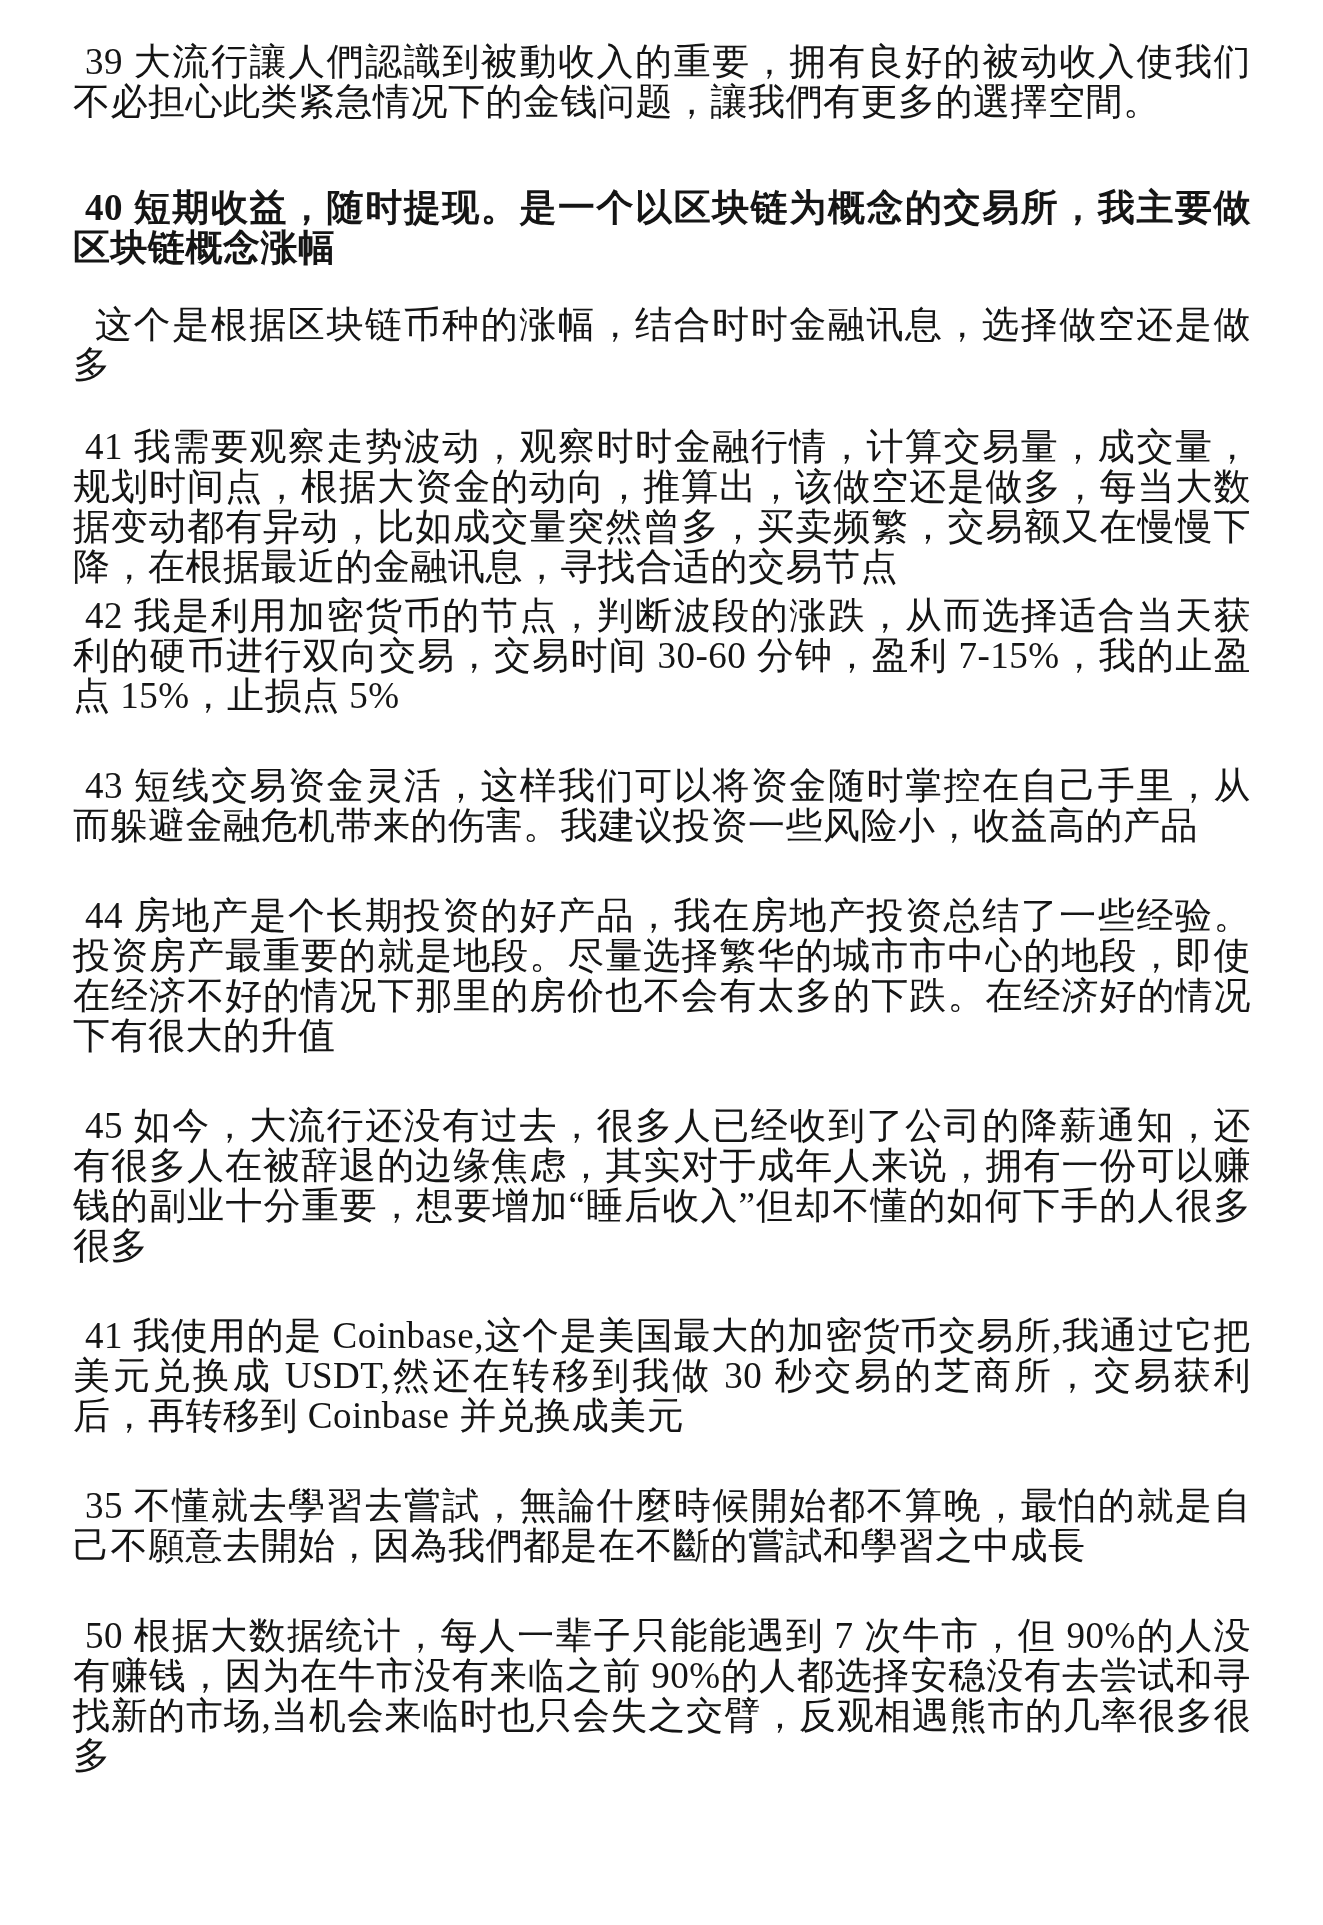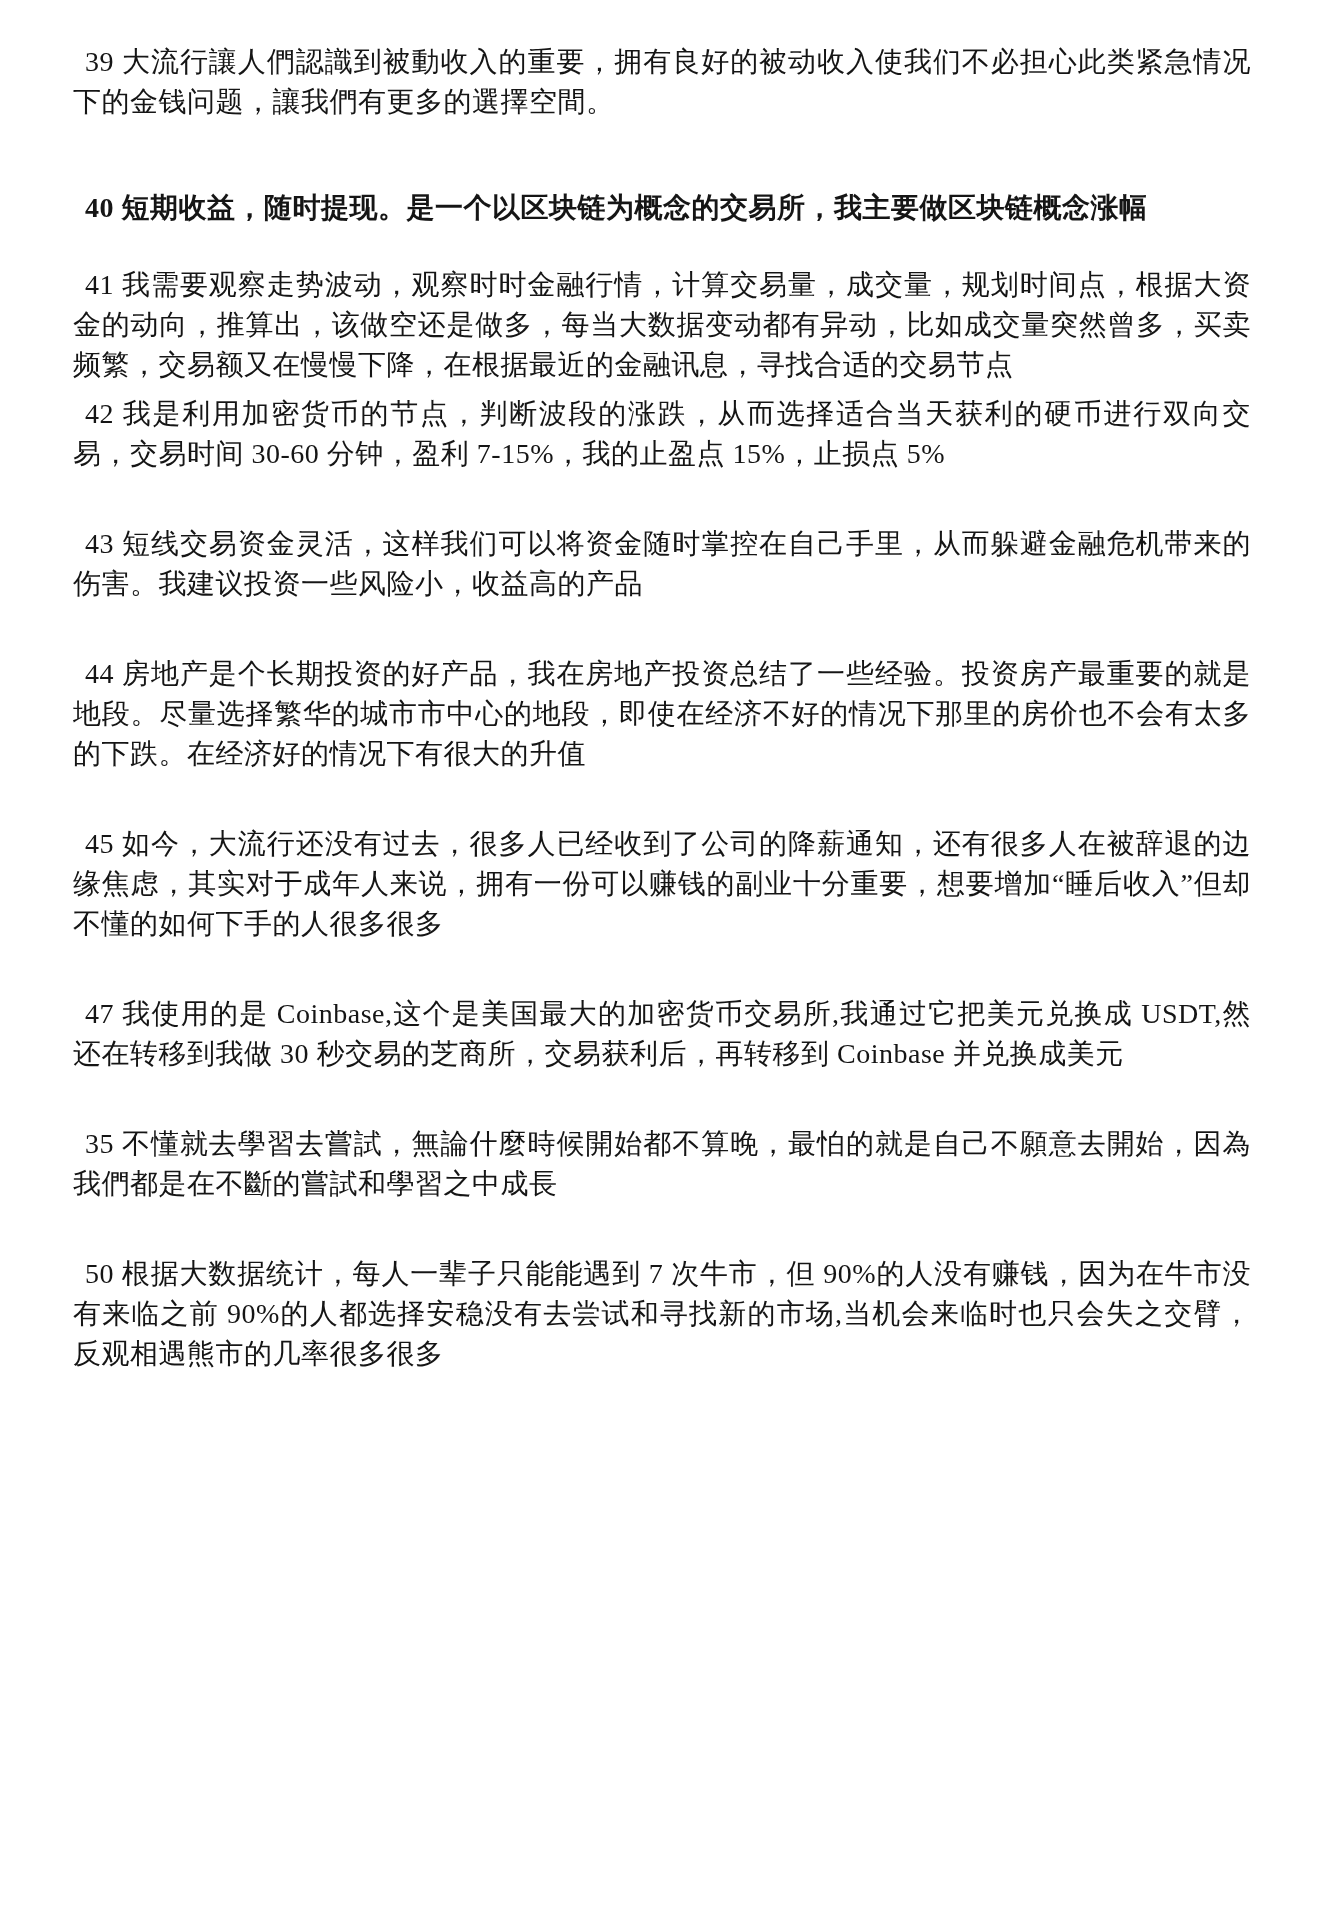--- a/index.html
+++ b/index.html
@@ -12,41 +12,42 @@
     min-height: 1925px;
     margin: 0 auto;
     background: #ffffff;
     box-sizing: border-box;
     padding: 42px 72px 40px 73px;
     font-family: "Liberation Serif", "DejaVu Serif", serif;
     color: #151515;
   }
   p.para {
     margin: 0 0 50px 0;
-    font-size: 28px;
+    font-size: 37px;
     line-height: 40px;
     text-align: justify;
     text-indent: 12px;
     letter-spacing: 0.5px;
     word-break: break-word;
   }
   p.gap-xl { margin-bottom: 66px; }
   p.gap-md { margin-bottom: 42px; }
   p.gap-sm { margin-bottom: 37px; font-weight: bold; }
   p.gap-none { margin-bottom: 9px; }
   p.indent-lg { text-indent: 22px; }
   p.last { margin-bottom: 0; }
 </style>
 </head>
 <body>
 
 <div class="page">
   <p class="para gap-xl">39 大流行讓人們認識到被動收入的重要，拥有良好的被动收入使我们不必担心此类紧急情况下的金钱问题，讓我們有更多的選擇空間。</p>
   <p class="para gap-sm">40 短期收益，随时提现。是一个以区块链为概念的交易所，我主要做区块链概念涨幅</p>
+  <p class="para gap-md indent-lg">这个是根据区块链币种的涨幅，结合时时金融讯息，选择做空还是做多</p>
   <p class="para gap-none">41 我需要观察走势波动，观察时时金融行情，计算交易量，成交量，规划时间点，根据大资金的动向，推算出，该做空还是做多，每当大数据变动都有异动，比如成交量突然曾多，买卖频繁，交易额又在慢慢下降，在根据最近的金融讯息，寻找合适的交易节点</p>
   <p class="para">42 我是利用加密货币的节点，判断波段的涨跌，从而选择适合当天获利的硬币进行双向交易，交易时间 30-60 分钟，盈利 7-15%，我的止盈点 15%，止损点 5%</p>
   <p class="para">43 短线交易资金灵活，这样我们可以将资金随时掌控在自己手里，从而躲避金融危机带来的伤害。我建议投资一些风险小，收益高的产品</p>
   <p class="para">44 房地产是个长期投资的好产品，我在房地产投资总结了一些经验。投资房产最重要的就是地段。尽量选择繁华的城市市中心的地段，即使在经济不好的情况下那里的房价也不会有太多的下跌。在经济好的情况下有很大的升值</p>
   <p class="para">45 如今，大流行还没有过去，很多人已经收到了公司的降薪通知，还有很多人在被辞退的边缘焦虑，其实对于成年人来说，拥有一份可以赚钱的副业十分重要，想要增加“睡后收入”但却不懂的如何下手的人很多很多</p>
-  <p class="para">47 我使用的是 Coinbase,这个是美国最大的加密货币交易所,我通过它把美元兑换成 USDT,然还在转移到我做 30 秒交易的芝商所，交易获利后，再转移到 Coinbase 并兑换成美元</p>
+  <p class="para">41 我使用的是 Coinbase,这个是美国最大的加密货币交易所,我通过它把美元兑换成 USDT,然还在转移到我做 30 秒交易的芝商所，交易获利后，再转移到 Coinbase 并兑换成美元</p>
   <p class="para">35 不懂就去學習去嘗試，無論什麼時候開始都不算晚，最怕的就是自己不願意去開始，因為我們都是在不斷的嘗試和學習之中成長</p>
   <p class="para last">50 根据大数据统计，每人一辈子只能能遇到 7 次牛市，但 90%的人没有赚钱，因为在牛市没有来临之前 90%的人都选择安稳没有去尝试和寻找新的市场,当机会来临时也只会失之交臂，反观相遇熊市的几率很多很多</p>
 </div>
 
 </body></html>

